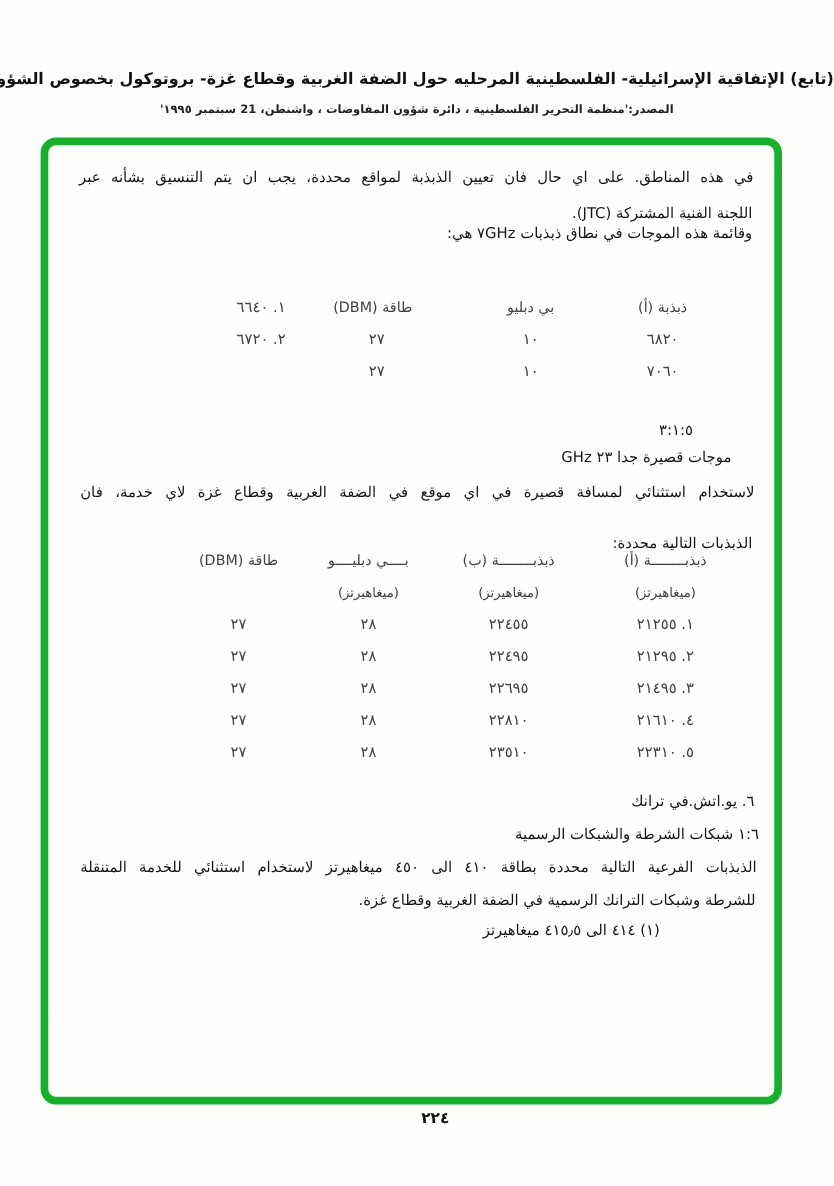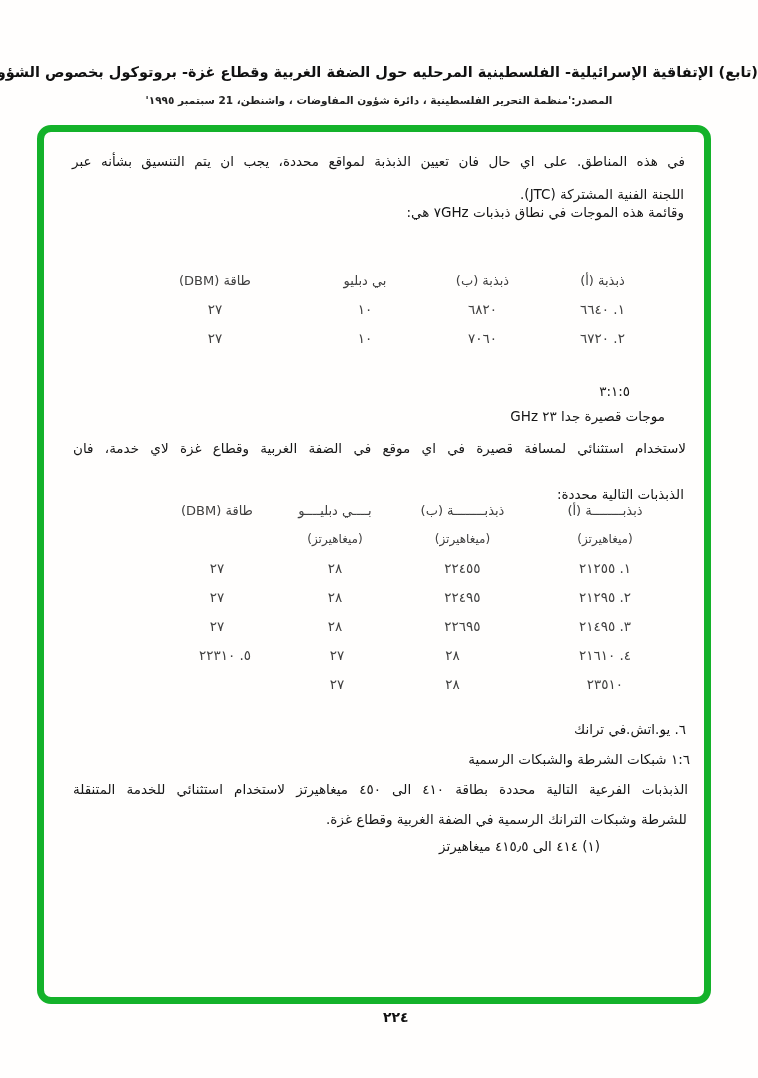--- a/index.html
+++ b/index.html
@@ -65,21 +65,20 @@
   <div class="abs doc-source">المصدر:'منظمة التحرير الفلسطينية ، دائرة شؤون المفاوضات ، واشنطن، 21 سبتمبر ١٩٩٥'</div>
 
   <div class="abs green-box"></div>
 
   <div class="abs jline" style="left:72px; top:151px; width:613px;">في هذه المناطق. على اي حال فان تعيين الذبذبة لمواقع محددة، يجب ان يتم التنسيق بشأنه عبر</div>
   <div class="abs line" style="right:74px; top:184px;">اللجنة الفنية المشتركة (JTC).</div>
   <div class="abs line" style="right:74px; top:202px;margin-left:24px;">وقائمة هذه الموجات في نطاق ذبذبات ٧GHz هي:</div>
 
   <div class="abs tbl t1">
     <div class="cell hdr">ذبذبة (أ)</div>
-    <div class="cell hdr">ذبذبة (ب)</div>
     <div class="cell hdr">بي دبليو</div>
     <div class="cell hdr col-p">طاقة (DBM)</div>
 
     <div class="cell">١. ٦٦٤٠</div>
     <div class="cell">٦٨٢٠</div>
     <div class="cell">١٠</div>
     <div class="cell col-p">٢٧</div>
 
     <div class="cell">٢. ٦٧٢٠</div>
     <div class="cell">٧٠٦٠</div>
@@ -112,20 +111,21 @@
     <div class="cell">٢٢٤٩٥</div>
     <div class="cell col-w">٢٨</div>
     <div class="cell col-p">٢٧</div>
 
     <div class="cell">٣. ٢١٤٩٥</div>
     <div class="cell">٢٢٦٩٥</div>
     <div class="cell col-w">٢٨</div>
     <div class="cell col-p">٢٧</div>
 
     <div class="cell">٤. ٢١٦١٠</div>
+    <div class="cell">٢٢٨١٠</div>
     <div class="cell col-w">٢٨</div>
     <div class="cell col-p">٢٧</div>
 
     <div class="cell">٥. ٢٢٣١٠</div>
     <div class="cell">٢٣٥١٠</div>
     <div class="cell col-w">٢٨</div>
     <div class="cell col-p">٢٧</div>
   </div>
 
   <div class="abs line" style="right:72px; top:719px;">٦. يو.اتش.في ترانك</div>

